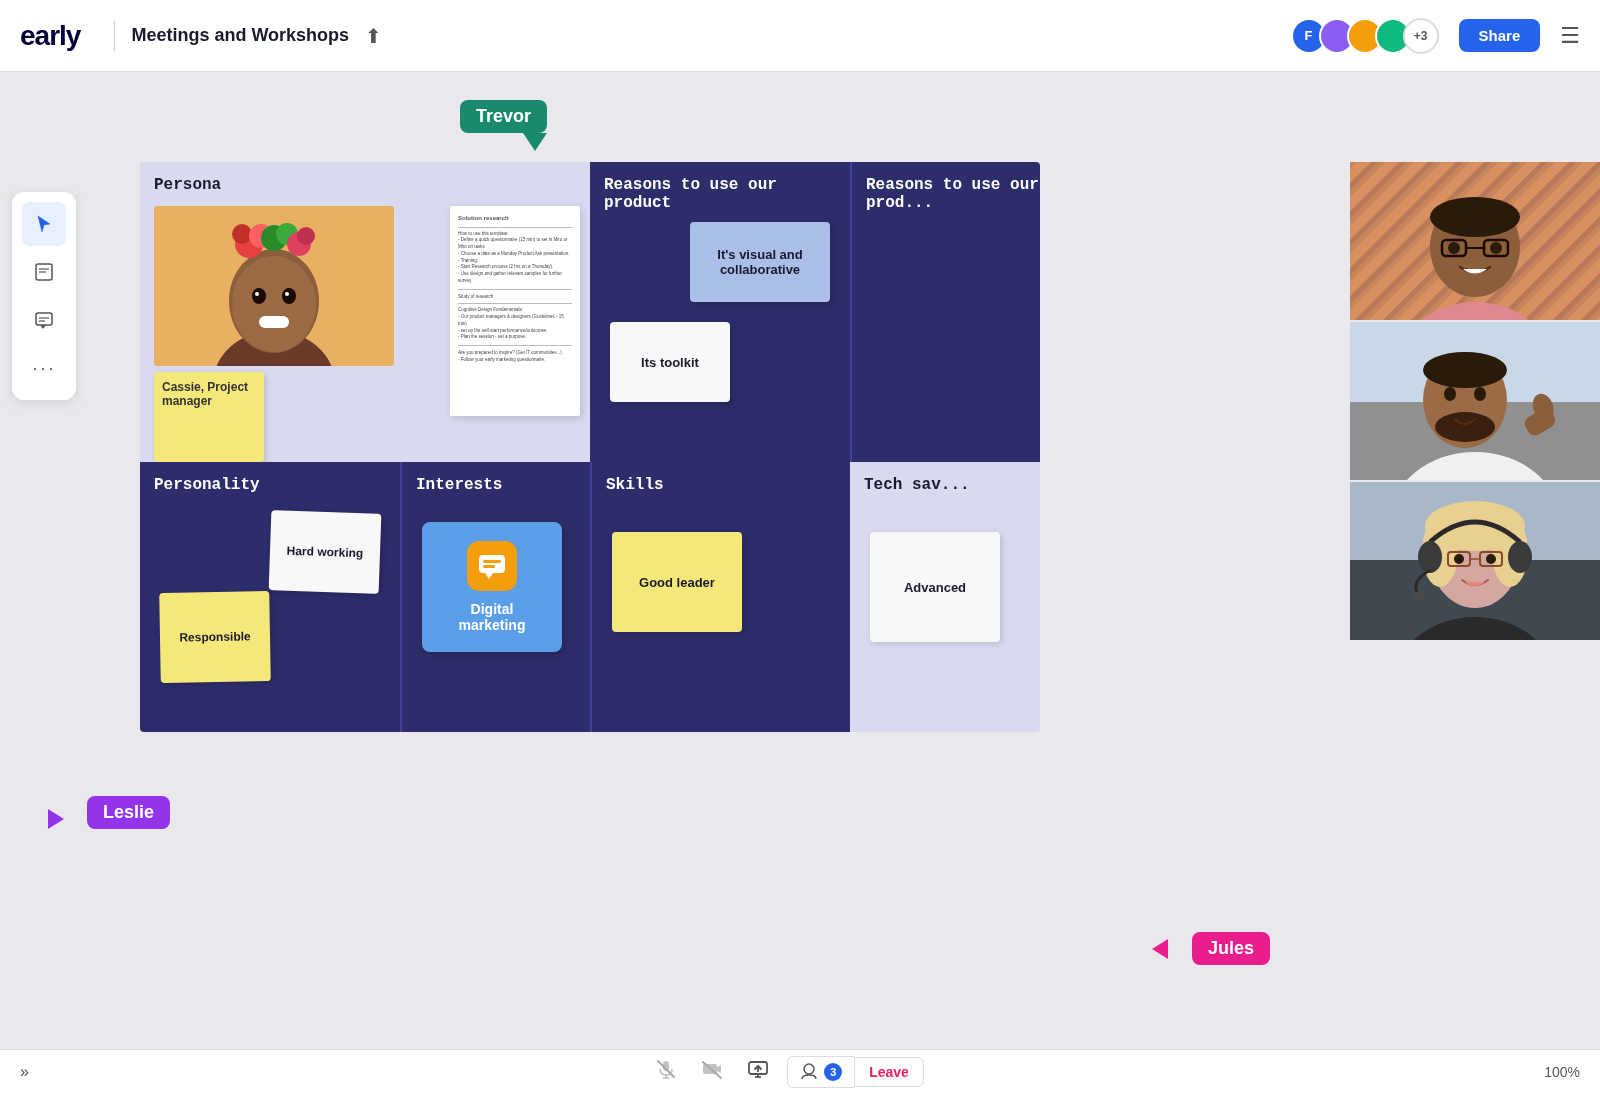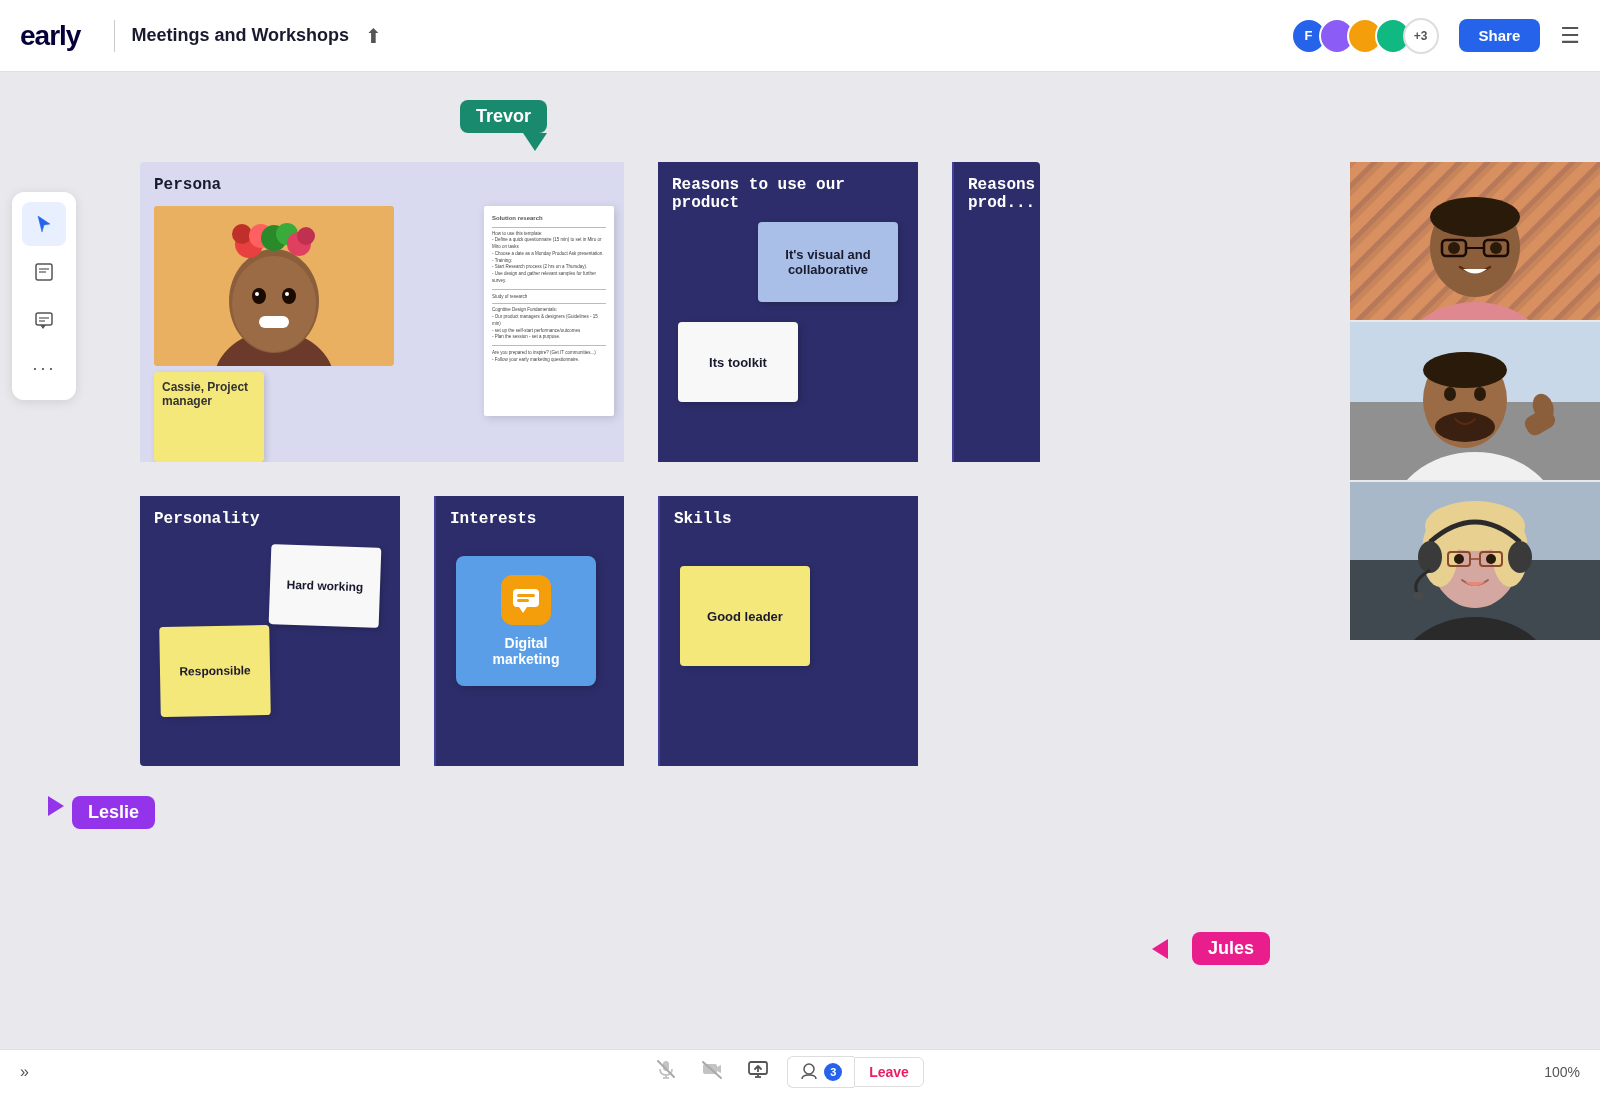--- a/index.html
+++ b/index.html
@@ -48,21 +48,21 @@
       display: flex; flex-direction: column; align-items: flex-end;
     }
     .cursor-bubble {
       background: #1a8a6e; color: #fff; border-radius: 8px; padding: 6px 16px;
       font-size: 18px; font-weight: 700;
     }
 
     
     .cursor-label-leslie {
       position: absolute; bottom: 220px; left: 48px; z-index: 50;
-      display: flex; align-items: flex-start; gap: 8px;
+      display: flex; align-items: flex-end; gap: 23px;
     }
     .cursor-bubble-leslie {
       background: #9333ea; color: #fff; border-radius: 8px; padding: 6px 16px;
       font-size: 18px; font-weight: 700;
     }
 
     
     .cursor-label-jules {
       position: absolute; bottom: 84px; right: 330px; z-index: 50;
       display: flex; align-items: center; gap: 24px;
@@ -71,21 +71,21 @@
       background: #e91e8c; color: #fff; border-radius: 8px; padding: 6px 16px;
       font-size: 18px; font-weight: 700;
     }
 
     
     #board {
       position: absolute; top: 90px; left: 140px; width: 900px;
       display: grid;
       grid-template-columns: 260px 190px 260px 260px;
       grid-template-rows: 300px 270px;
-      border-radius: 4px; overflow: hidden; gap: 34px;
+      border-radius: 4px; overflow: hidden;
     }
 
     .board-cell { position: relative; padding: 14px; overflow: hidden; }
     .cell-title { font-size: 16px; font-weight: 700; color: #1a1a2e; margin-bottom: 10px; font-family: 'Courier New', monospace; }
     .cell-title-light { color: #fff; }
 
     
     .cell-persona { background: #d9daf0; grid-column: 1 / 3; grid-row: 1; }
     .cell-reasons { background: #2d2d6b; grid-column: 3; grid-row: 1; }
     .cell-reasons2 { background: #2d2d6b; grid-column: 4; grid-row: 1; border-left: 2px solid #4040a0; }
@@ -332,20 +332,27 @@
             <rect x="2" y="2" width="26" height="18" rx="4" fill="white"></rect>
             <polygon points="8,20 12,26 16,20" fill="white"></polygon>
             <rect x="6" y="7" width="18" height="3" rx="1.5" fill="#f59e0b"></rect>
             <rect x="6" y="12" width="12" height="3" rx="1.5" fill="#f59e0b"></rect>
           </svg>
         </div>
         <span>Digital marketing</span>
       </div>
     </div>
 
+    <div class="board-cell cell-techsav" style="grid-column:4; grid-row:2; position:relative; background:#d9daf0;">
+      <div class="cell-title">Tech sav...</div>
+
+      <div class="techsav-sticky" style="position:absolute; top:70px; left:20px; width:130px; height:110px; display:flex; align-items:center; justify-content:center; text-align:center;">
+        <span>Advanced</span>
+      </div>
+    </div>
 
   </div>
 
   <div id="left-toolbar">
     <button class="tool-btn active">
       <svg width="20" height="20" viewBox="0 0 20 20" fill="none" xmlns="http://www.w3.org/2000/svg">
         <path d="M4 2L16 10L10 11L8 18L4 2Z" fill="#2563eb" stroke="#2563eb" stroke-width="0.5"></path>
       </svg>
     </button>
     <button class="tool-btn">

